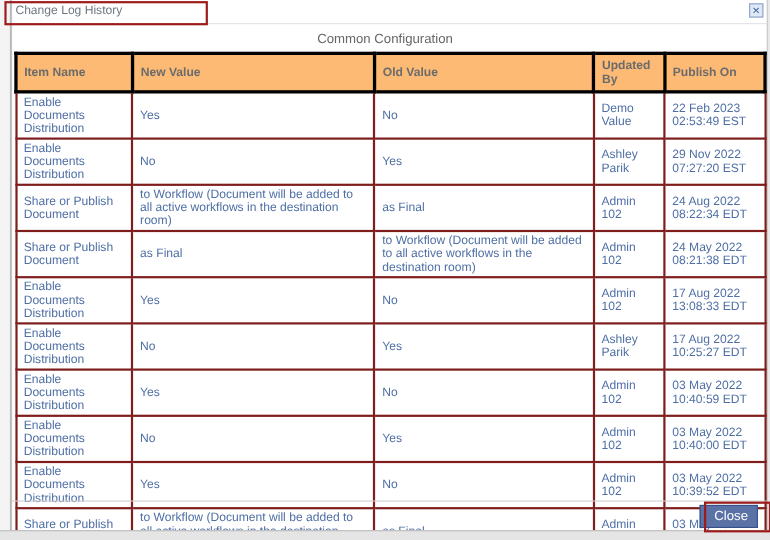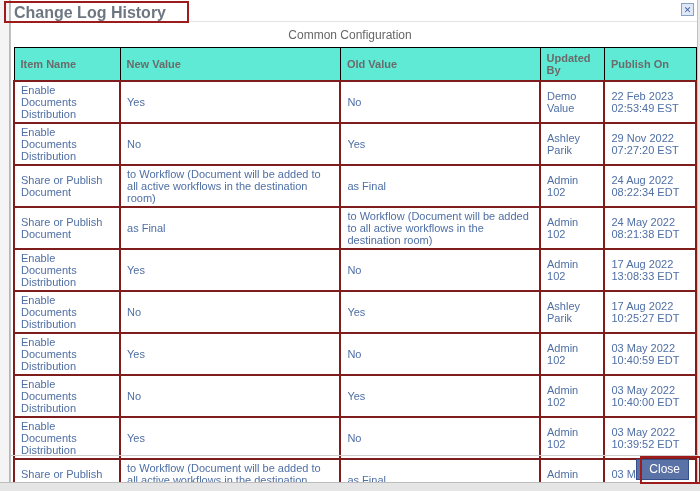--- a/index.html
+++ b/index.html
@@ -1,28 +1,28 @@
 <!DOCTYPE html>
 <html><head>
 <meta charset="utf-8">
 <style>
   html,body{margin:0;padding:0;width:700px;height:491px;overflow:hidden;
     font-family:"Liberation Sans","DejaVu Sans",sans-serif;background:#e9e9e9;}
   .page-edge-left{position:absolute;left:0;top:0;width:9px;height:491px;background:#f4f4f4;border-right:1px solid #b9b9b9;}
   .dialog{position:absolute;left:10px;top:0;width:688px;height:483px;background:#ffffff;
     border-left:1px solid #c2c2c2;border-right:1px solid #c2c2c2;border-bottom:1px solid #a9a9a9;box-sizing:border-box;}
   .titlebar{position:relative;height:21px;border-bottom:1px solid #e3e3e3;}
-  .dialog-title{position:absolute;left:3px;top:4px;font-size:16px;font-weight:bold;color:#6e7781;white-space:nowrap;}
+  .dialog-title{position:absolute;left:3px;top:4px;font-size:11px;font-weight:normal;color:#6e7781;white-space:nowrap;}
   .close-x{position:absolute;top:3px;right:3px;width:13px;height:13px;background:#dfe8f6;
     border:1px solid #8ba1c7;color:#3f63a4;font-size:9px;line-height:12px;text-align:center;
     font-weight:bold;cursor:pointer;box-sizing:border-box;}
   .section-title{text-align:center;color:#666666;font-size:12px;padding:6px 8px 5px 0;}
   table.log{border-collapse:collapse;margin:0 0 0 2px;width:684px;table-layout:fixed;font-size:11px;}
-  table.log th{background:#5eead4;color:#6b6b6b;font-weight:bold;text-align:left;
-    padding:4px 6px;border:1px solid #000000;line-height:12px;}
+  table.log th{background:#fdba74;color:#6b6b6b;font-weight:bold;text-align:left;
+    padding:4px 6px;border:3px solid #000000;line-height:12px;}
   table.log td{color:#4f6fa5;padding:2px 6px;border:2px solid #7f1d1d;vertical-align:middle;line-height:12px;height:26px;}
   .c-item{width:102px;} .c-new{width:212px;} .c-old{width:192px;} .c-by{width:62px;} .c-on{width:88px;}
   .showall{margin-top:5px;text-align:center;}
   .chev{display:inline-block;transform:rotate(90deg);color:#7c9cc6;font-size:10px;line-height:10px;}
   .showall-link{display:block;margin-top:2px;color:#3d9bd5;font-size:11px;text-decoration:none;cursor:pointer;}
   .footer{position:absolute;left:0;right:0;bottom:0;height:27px;border-top:1px solid #cfcfcf;box-sizing:border-box;
     text-align:right;padding:3px 8px 0 0;}
   .close-btn{background:#5b72a6;border:1px solid #33508a;color:#ffffff;font-size:12px;
     padding:2px 8px 3px 12px;cursor:pointer;font-family:"Liberation Sans",sans-serif;}
   .annot{position:absolute;border:2px solid #9e1b1b;pointer-events:none;background:transparent;z-index:50;}

